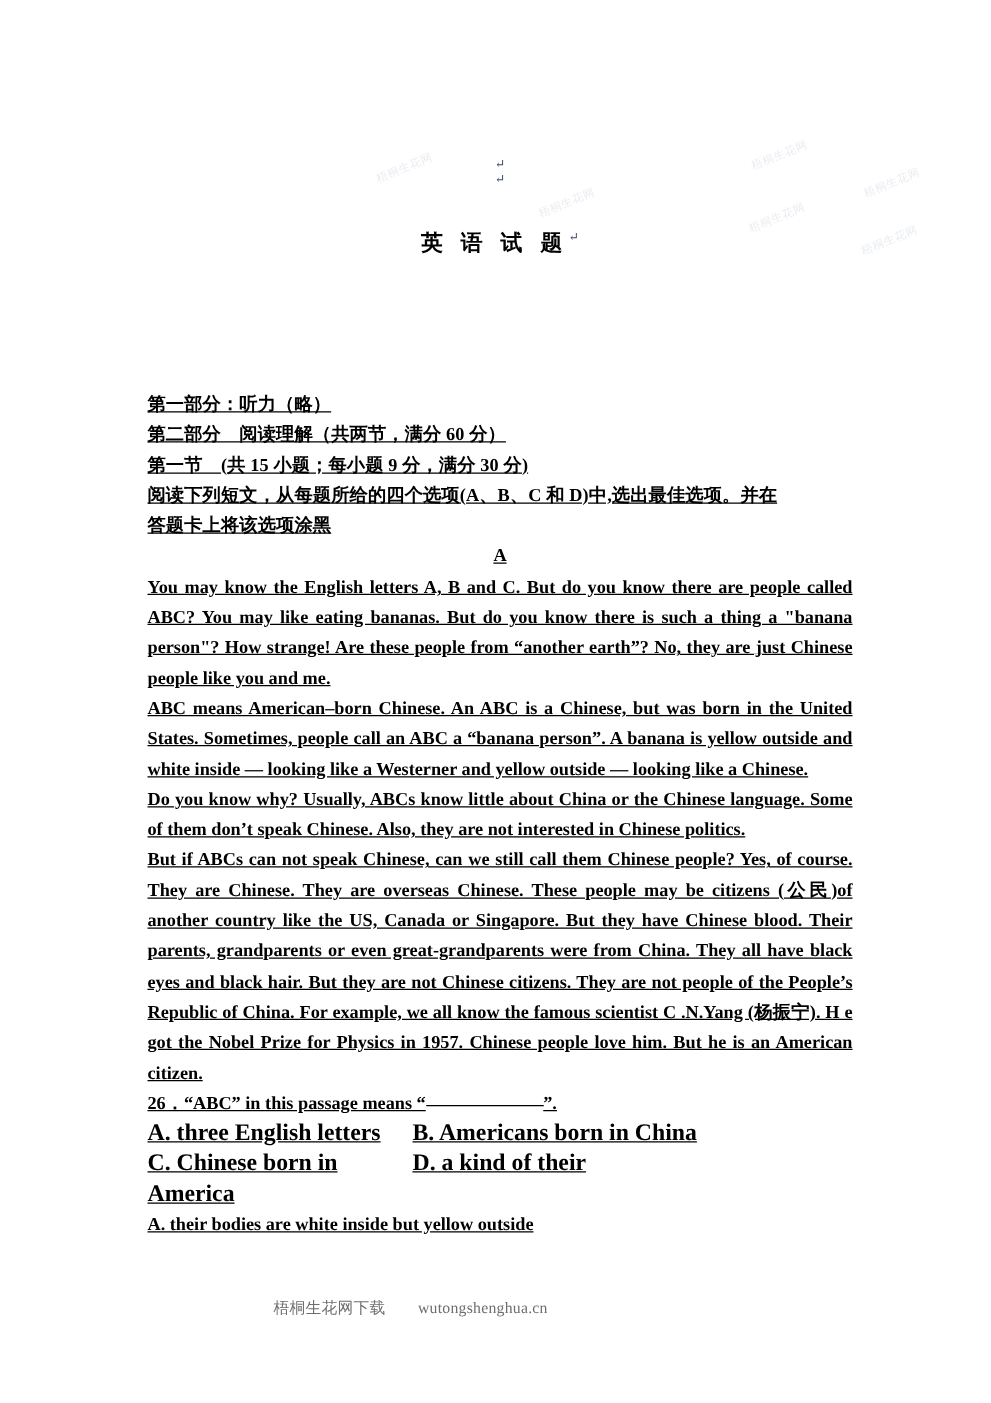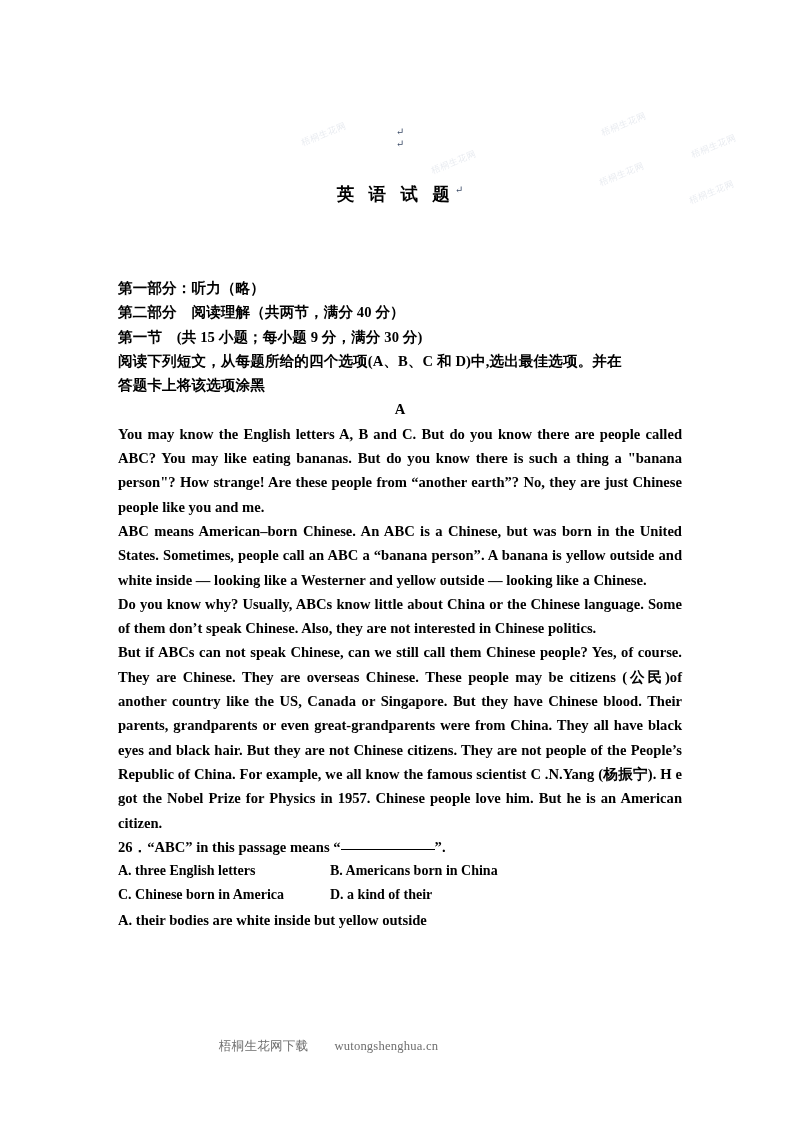--- a/index.html
+++ b/index.html
@@ -71,21 +71,22 @@
   .pilcrow-lone {
     display: block;
     text-align: center;
     font-size: 10px;
     color: #3a4a66;
     height: 12px;
     line-height: 12px;
   }
 
   .body-block {
-    margin-top: 70px;
+    margin-top: 106px;
+    text-decoration: underline;
   }
 
   .line {
     font-size: 14.6px;
     font-weight: bold;
     line-height: 24.3px;
     text-align: justify;
     text-justify: inter-word;
   }
   .line.cn {
@@ -119,24 +120,23 @@
     vertical-align: 2px;
   }
   .blank-short {
     display: inline-block;
     width: 54px;
     border-bottom: 1.4px solid #000;
     vertical-align: 2px;
   }
   .opts {
     display: flex;
-    font-size: 14px;
-    font-weight: bold;
-    line-height: 24.3px;
-    align-items: flex-end;
+    font-size: 19px;
+    font-weight: bold;
+    line-height: 24.3px;
   }
   .opt-a { width: 212px; flex: 0 0 212px; }
   .opt-b { flex: 1 1 auto; }
 
   .footer {
     position: absolute;
     left: 0;
     top: 1038px;
     width: 657px;
     text-align: center;
@@ -163,21 +163,21 @@
 
     <div class="title-block">
       <span class="pilcrow pilcrow-lone">↵</span>
       <span class="pilcrow pilcrow-lone">↵</span>
       <div class="doc-subtitle"><span>英 语 试 题</span><span class="pilcrow">↵</span></div>
     </div>
 
     <div class="body-block">
 
       <div class="line cn">第一部分：听力（略）</div>
-      <div class="line cn">第二部分　阅读理解（共两节，满分 40 分）</div>
+      <div class="line cn">第二部分　阅读理解（共两节，满分 60 分）</div>
       <div class="line cn">第一节　(共 15 小题；每小题 9 分，满分 30 分)</div>
       <div class="line cn">阅读下列短文，从每题所给的四个选项(A、B、C 和 D)中,选出最佳选项。并在</div>
       <div class="line cn">答题卡上将该选项涂黑</div>
 
       <div class="center-mark">A</div>
 
       <p class="para">You may know the English letters A, B and C. But do you know there are people called ABC? You may like eating bananas. But do you know there is such a thing a "banana person"? How strange! Are these people from “another earth”? No, they are just Chinese people like you and me.</p>
       <p class="para">ABC means American–born Chinese. An ABC is a Chinese, but was born in the United States. Sometimes, people call an ABC a “banana person”. A banana is yellow outside and white inside — looking like a Westerner and yellow outside — looking like a Chinese.</p>
       <p class="para">Do you know why? Usually, ABCs know little about China or the Chinese language. Some of them don’t speak Chinese. Also, they are not interested in Chinese politics.</p>
       <p class="para">But if ABCs can not speak Chinese, can we still call them Chinese people? Yes, of course. They are Chinese. They are overseas Chinese. These people may be citizens (公民)of another country like the US, Canada or Singapore. But they have Chinese blood. Their parents, grandparents or even great-grandparents were from China. They all have black eyes and black hair. But they are not Chinese citizens. They are not people of the People’s Republic of China. For example, we all know the famous scientist C .N.Yang (杨振宁). H e got the Nobel Prize for Physics in 1957. Chinese people love him. But he is an American citizen.</p>

